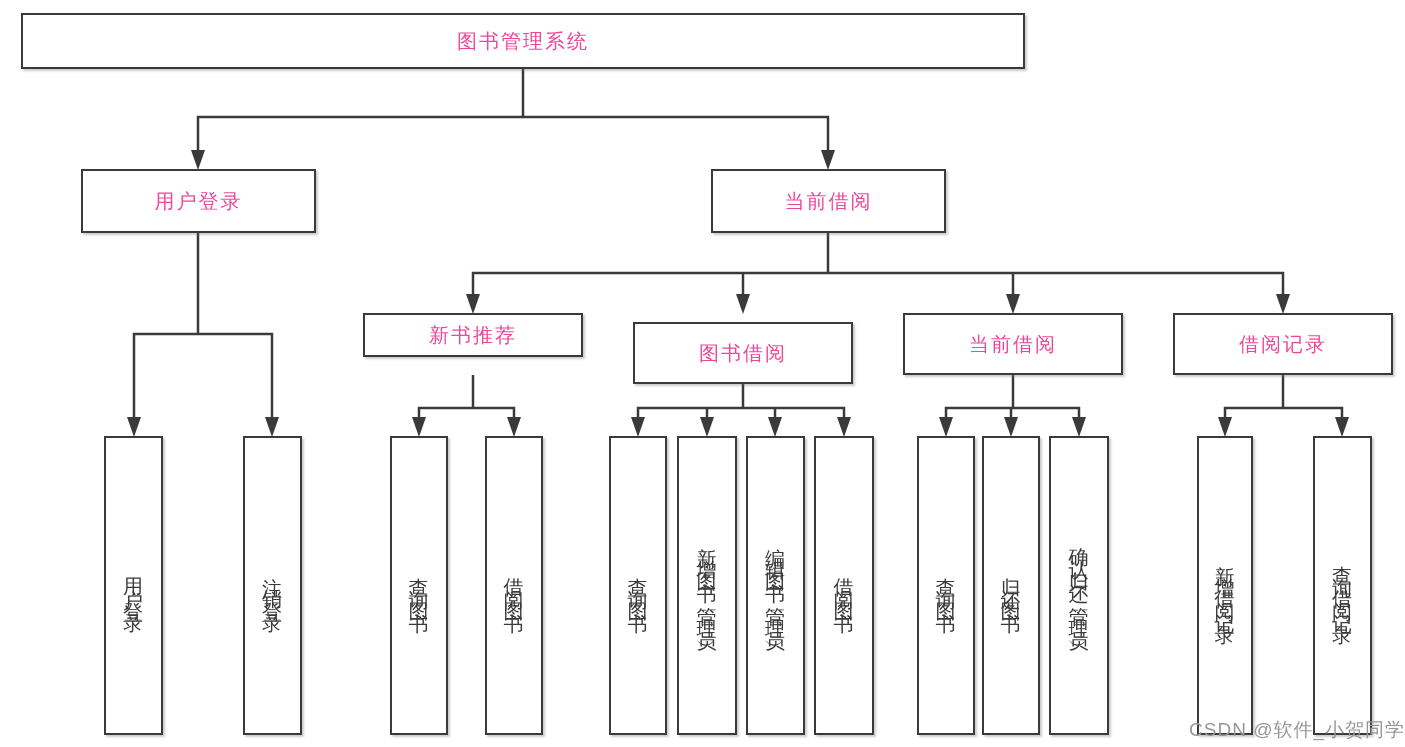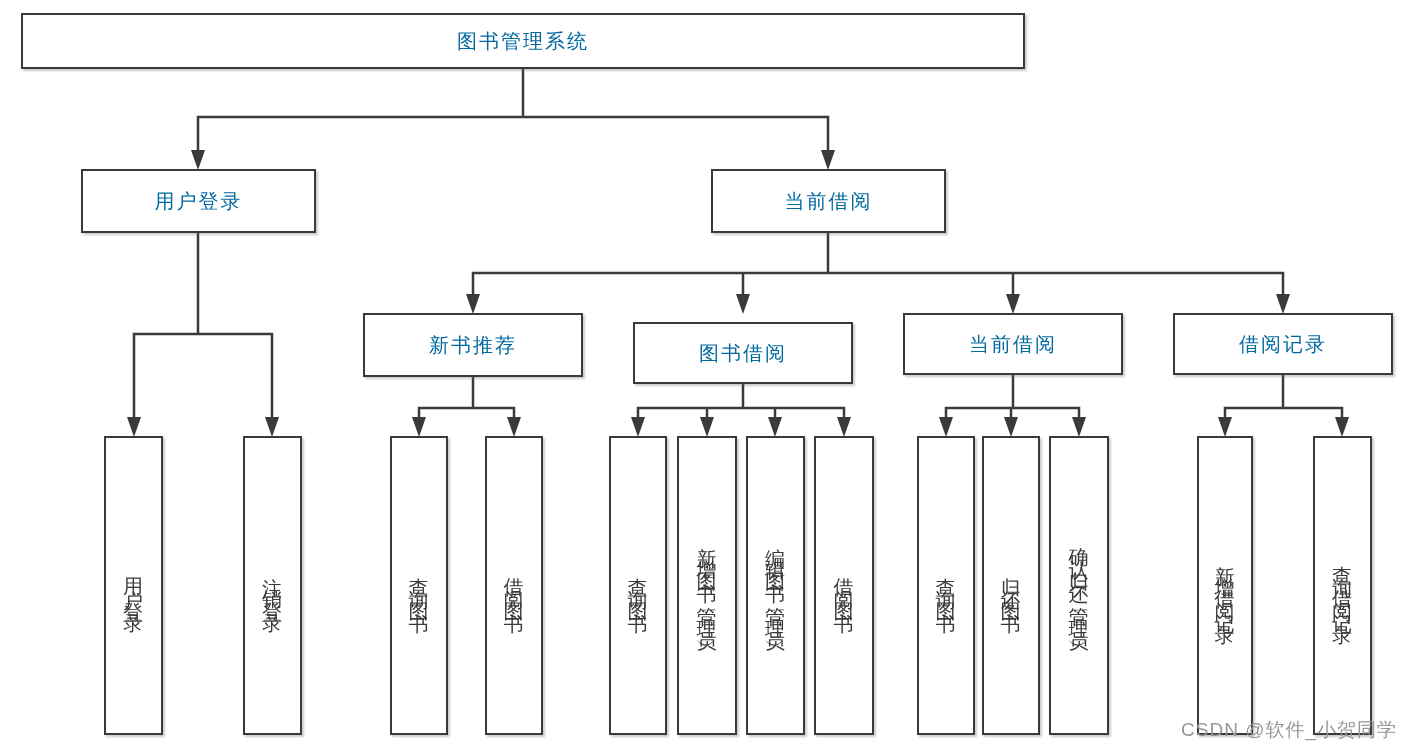--- a/index.html
+++ b/index.html
@@ -6,28 +6,28 @@
   #canvas {
     position:relative; width:1405px; height:747px; background:#ffffff;
     font-family:"Liberation Sans", sans-serif; color:#333333; overflow:hidden;
   }
   #wires { position:absolute; left:0; top:0; width:1405px; height:747px; }
   .box {
     position:absolute; box-sizing:border-box; background:#ffffff;
     border:2px solid #3a3a3a; box-shadow:2px 2px 2px rgba(110,110,110,0.35);
     display:flex; align-items:center; justify-content:center;
   }
-  .hbox span { font-size:20px; letter-spacing:2px; color:#0369a1; white-space:nowrap; }
+  .hbox span { font-size:20px; letter-spacing:2px; color:#ec4899; white-space:nowrap; }
   .root span { font-size:20px; }
   .leaf span {
     writing-mode:vertical-lr; text-orientation:mixed;
     font-size:20px; letter-spacing:12px; line-height:1.1; color:#3a3a3a;
   }
   .watermark {
-    position:absolute; top:717px; right:8px; font-size:19px;
+    position:absolute; top:717px; right:0; font-size:19px;
     color:#979797; letter-spacing:1px; z-index:5; white-space:nowrap;
   }
 </style>
 </head>
 <body>
 
 <div id="canvas">
 
   <svg id="wires" viewBox="0 0 1405 747" xmlns="http://www.w3.org/2000/svg">
     <g stroke="#3a3a3a" stroke-width="2.5" fill="none">
@@ -99,21 +99,21 @@
     <span>图书管理系统</span>
   </div>
 
   <div class="box hbox" style="left:81px; top:169px; width:235px; height:64px;">
     <span>用户登录</span>
   </div>
   <div class="box hbox" style="left:711px; top:169px; width:235px; height:64px;">
     <span>当前借阅</span>
   </div>
 
-  <div class="box hbox" style="left:363px; top:313px; width:220px; height:64px;">
+  <div class="box hbox" style="left:363px; top:313px; width:220px; height:44px;">
     <span>新书推荐</span>
   </div>
   <div class="box hbox" style="left:633px; top:322px; width:220px; height:62px;">
     <span>图书借阅</span>
   </div>
   <div class="box hbox" style="left:1173px; top:313px; width:220px; height:62px;">
     <span>借阅记录</span>
   </div>
   <div class="box hbox" style="left:903px; top:313px; width:220px; height:62px;">
     <span>当前借阅</span>

